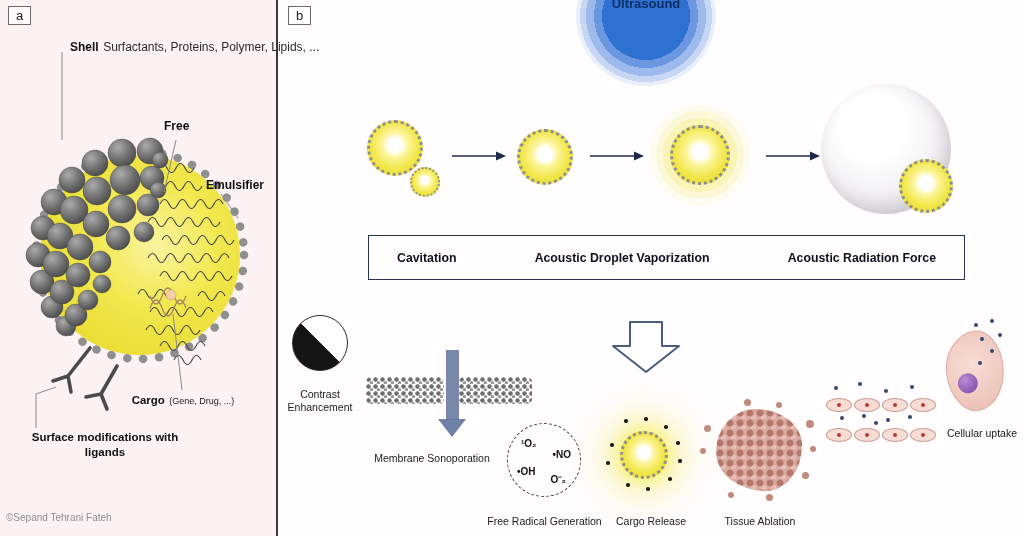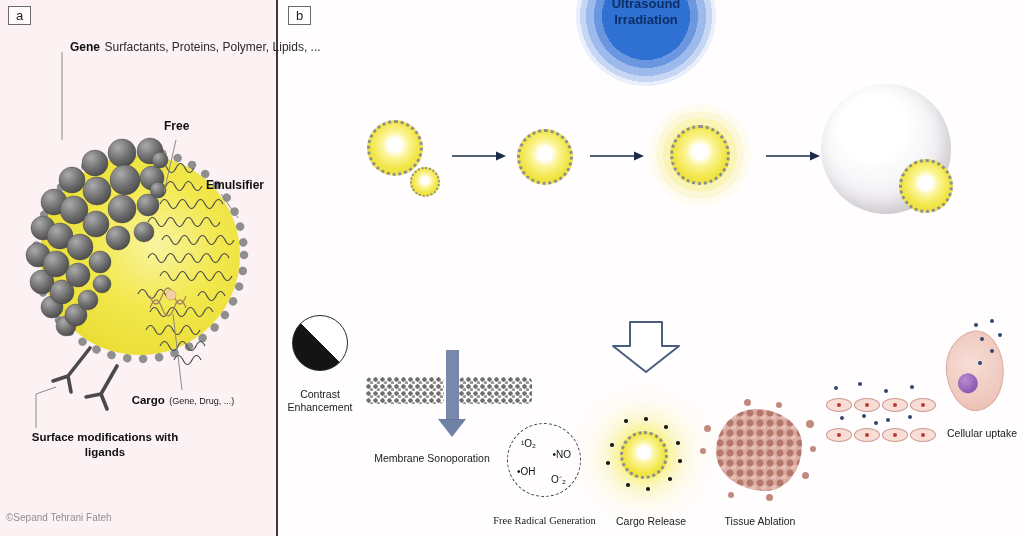--- a/index.html
+++ b/index.html
@@ -48,21 +48,21 @@
     background:conic-gradient(from 135deg,#141414 0 180deg,#ffffff 180deg 360deg);}
 
   .membrane{height:27px;border-radius:5px;
     background-image:radial-gradient(circle at 2.5px 2.5px,#6f6f6f 1.9px,transparent 2.5px),
                      radial-gradient(circle at 5.5px 6px,#9a9a9a 1.6px,transparent 2.2px);
     background-size:7px 7px;}
   .sono-shaft{left:446px;top:350px;width:13px;height:70px;background:rgba(95,115,155,.85);}
   .sono-head{left:438px;top:419px;width:0;height:0;border-left:14px solid transparent;border-right:14px solid transparent;border-top:18px solid rgba(95,115,155,.9);}
 
   .fr-circle{left:507px;top:423px;width:74px;height:74px;border:1.6px dashed #3d3d3d;border-radius:50%;box-sizing:border-box;}
-  .radical{position:absolute;font-weight:normal;font-size:10px;color:#111;white-space:nowrap;}
+  .radical{position:absolute;font-weight:bold;font-size:10px;color:#111;white-space:nowrap;}
 
   .cr-droplet{box-shadow:0 0 10px 5px rgba(250,243,140,.9),0 0 28px 18px rgba(248,238,120,.5);}
   .dot-black{position:absolute;width:3.5px;height:3.5px;border-radius:50%;background:#1c1c1c;}
   .dot-navy{position:absolute;width:4px;height:4px;border-radius:50%;background:#33486e;}
 
   .ta-blob{left:716px;top:409px;width:86px;height:82px;background-color:#d9aaa0;
     background-image:radial-gradient(circle at 4px 4px,#b5766b 3px,transparent 3.9px),
                      radial-gradient(circle at 8px 9px,#e6beb3 2.6px,transparent 3.4px);
     background-size:10px 10px;border-radius:46% 54% 42% 58% / 52% 44% 56% 48%;}
   .sat{position:absolute;border-radius:50%;background:#c08a7e;}
@@ -169,21 +169,21 @@
         <path d="M176,140 L164,192"></path>
         <path d="M221,194 L238,218"></path>
         <path d="M182,390 L173,314"></path>
         <path d="M36,428 L36,394 L56,387"></path>
       </g>
     </svg>
 
     <div class="abs panel-tag" style="left:8px;top:6px;">a</div>
 
     <div class="abs shell-label">
-      <span class="pa-title">Gene</span>
+      <span class="pa-title">Shell</span>
       <span class="pa-desc">Surfactants, Proteins, Polymer, Lipids, ...</span>
     </div>
 
     <div class="abs pa-title core-title">Free</div>
 
     <div class="abs pa-title emulsifier-label">Emulsifier</div>
 
     <div class="abs surface-label">Surface modifications with ligands</div>
 
     <div class="abs cargo-label">
@@ -194,21 +194,20 @@
     <div class="abs copyright">©Sepand Tehrani Fateh</div>
   </div>
 
   <div class="abs" style="left:0;top:0;width:1024px;height:536px;">
 
     <div class="abs panel-tag" style="left:288px;top:6px;">b</div>
 
     <div class="abs us-circle">
       <div class="us-text">
         <div>Ultrasound</div>
-        <div>Irradiation</div>
       </div>
     </div>
 
     <div class="droplet" style="left:367px;top:120px;width:56px;height:56px;"></div>
     <div class="droplet" style="left:410px;top:167px;width:30px;height:30px;border-width:2px;"></div>
 
     <svg class="abs" style="left:452px;top:149px;" width="54" height="14" viewBox="0 0 54 14">
       <line x1="0" y1="7" x2="44" y2="7" stroke="#1c2b4a" stroke-width="1.3"></line>
         <polygon points="44,2.5 54,7 44,11.5" fill="#1c2b4a"></polygon>
     </svg>
@@ -223,41 +222,46 @@
     <div class="droplet glow" style="left:670px;top:125px;width:60px;height:60px;"></div>
 
     <svg class="abs" style="left:766px;top:149px;" width="54" height="14" viewBox="0 0 54 14">
       <line x1="0" y1="7" x2="44" y2="7" stroke="#1c2b4a" stroke-width="1.3"></line>
         <polygon points="44,2.5 54,7 44,11.5" fill="#1c2b4a"></polygon>
     </svg>
 
     <div class="abs bubble"></div>
     <div class="droplet" style="left:899px;top:159px;width:54px;height:54px;"></div>
 
+    <div class="abs mech-box">
+      <span class="mech">Cavitation</span>
+      <span class="mech">Acoustic Droplet Vaporization</span>
+      <span class="mech">Acoustic Radiation Force</span>
+    </div>
 
     <svg class="abs" style="left:611px;top:320px;" width="70" height="56" viewBox="0 0 70 56">
       <polygon points="19,2 51,2 51,26 68,26 35,52 2,26 19,26" fill="#ffffff" stroke="#4a5d80" stroke-width="2" stroke-linejoin="round"></polygon>
     </svg>
 
     <div class="abs contrast-icon"></div>
     <div class="abs fx-label" style="left:272px;top:388px;width:96px;">Contrast Enhancement</div>
 
     <div class="abs membrane" style="left:366px;top:377px;width:78px;"></div>
     <div class="abs membrane" style="left:459px;top:377px;width:73px;"></div>
     <div class="abs sono-shaft"></div>
     <div class="abs sono-head"></div>
     <div class="abs fx-label" style="left:366px;top:452px;width:132px;white-space:nowrap;">Membrane Sonoporation</div>
 
     <div class="abs fr-circle">
       <span class="radical" style="left:13px;top:14px;">¹O₂</span>
       <span class="radical" style="right:9px;top:25px;">•NO</span>
       <span class="radical" style="left:9px;top:42px;">•OH</span>
       <span class="radical" style="right:14px;top:48px;">O⁻₂</span>
     </div>
-    <div class="abs fx-label" style="left:477px;top:515px;width:135px;white-space:nowrap;font-family:Liberation Serif, serif;">Free Radical Generation</div>
+    <div class="abs fx-label" style="left:477px;top:515px;width:135px;white-space:nowrap;">Free Radical Generation</div>
 
     <div class="abs" style="left:620px;top:431px;width:48px;height:48px;">
       <div class="droplet cr-droplet" style="left:0;top:0;width:48px;height:48px;"></div>
       <span class="dot-black" style="left:-10px;top:12px;"></span>
         <span class="dot-black" style="left:-14px;top:30px;"></span>
       <span class="dot-black" style="left:4px;top:-12px;"></span>
         <span class="dot-black" style="left:24px;top:-14px;"></span>
       <span class="dot-black" style="left:44px;top:-6px;"></span>
         <span class="dot-black" style="left:56px;top:10px;"></span>
       <span class="dot-black" style="left:58px;top:28px;"></span>

